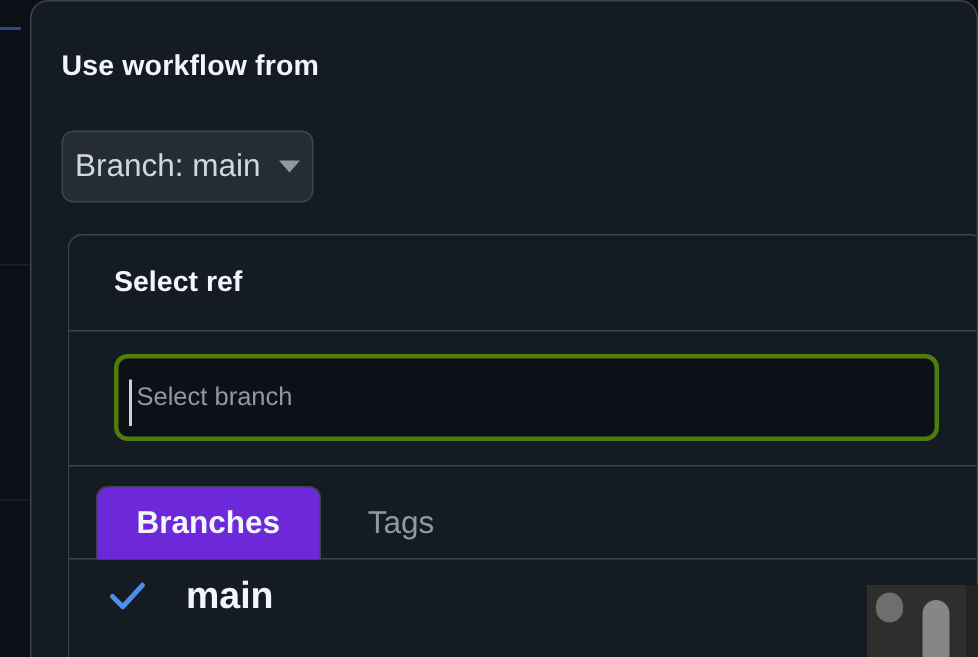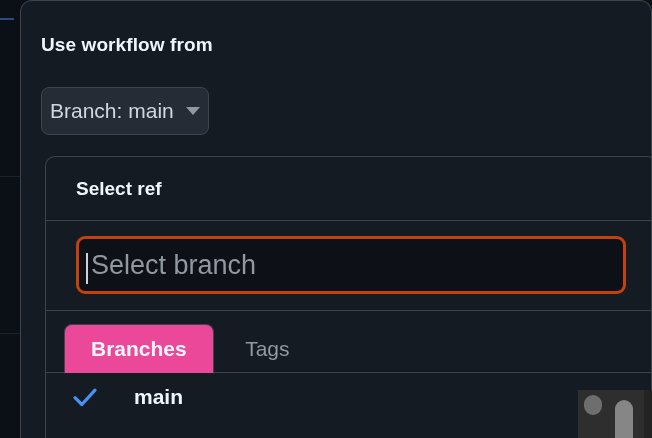--- a/index.html
+++ b/index.html
@@ -126,25 +126,25 @@
     padding: 15px 30px 16px 30px;
     border-bottom: 1px solid #3d444d;
     box-sizing: border-box;
   }
   .ref-search-input {
     display: block;
     width: 100%;
     height: 58px;
     box-sizing: border-box;
     background: #0d1117;
-    border: 3px solid #c2410c;
+    border: 3px solid #4d7c0f;
     border-radius: 9px;
     padding: 0 12px;
     font-family: "Liberation Sans", sans-serif;
-    font-size: 27px;
+    font-size: 17px;
     color: #84cc16;
     outline: none;
     caret-color: #bcc4cf;
   }
   .ref-search-input::placeholder {
     color: #9198a1;
     opacity: 1;
   }
 
   
@@ -182,21 +182,21 @@
     justify-content: center;
     height: 50px;
     padding: 0 26px;
     font-size: 21px;
     box-sizing: border-box;
     cursor: pointer;
   }
   .tab-active {
     color: #f0f6fc;
     font-weight: bold;
-    background: #ec4899;
+    background: #6d28d9;
     border: 1px solid #3d444d;
     border-bottom: 1px solid #151b23;
     border-radius: 8px 8px 0 0;
   }
   .tab-inactive {
     color: #9198a1;
     border: 1px solid transparent;
     border-bottom: none;
     text-align: center;
   }
@@ -213,22 +213,22 @@
     cursor: pointer;
   }
   .check-icon {
     width: 34px;
     flex: 0 0 34px;
     display: flex;
     align-items: center;
     justify-content: center;
   }
   .ref-list-item-label {
-    margin-left: 32px;
-    font-size: 21px;
+    margin-left: 22px;
+    font-size: 25px;
     font-weight: bold;
     color: #f0f6fc;
   }
 
   
   .scroll-corner {
     position: absolute;
     left: 578px;
     top: 390px;
     width: 74px;

